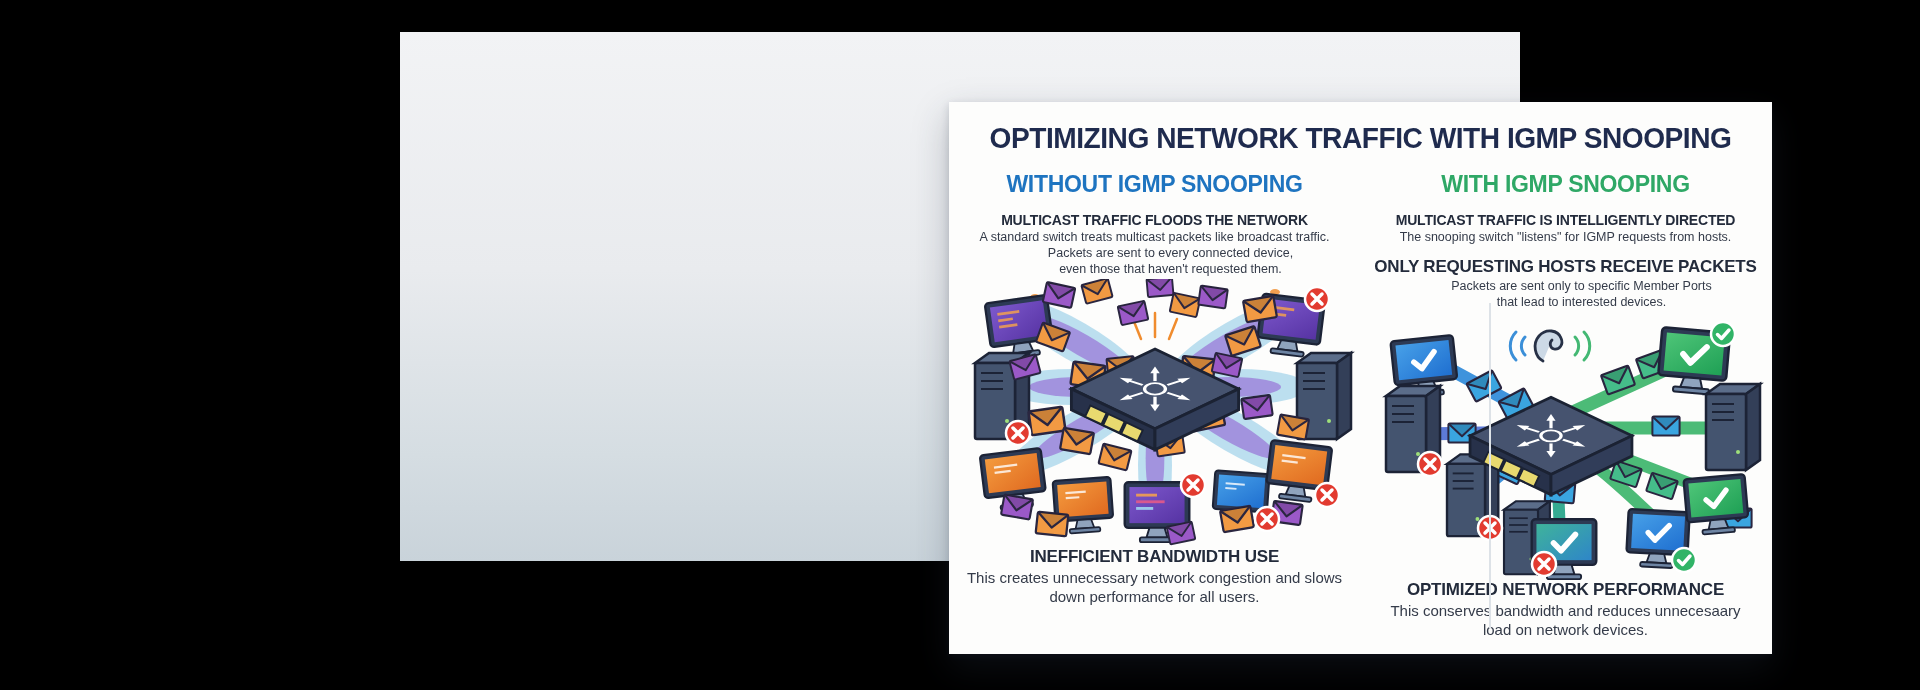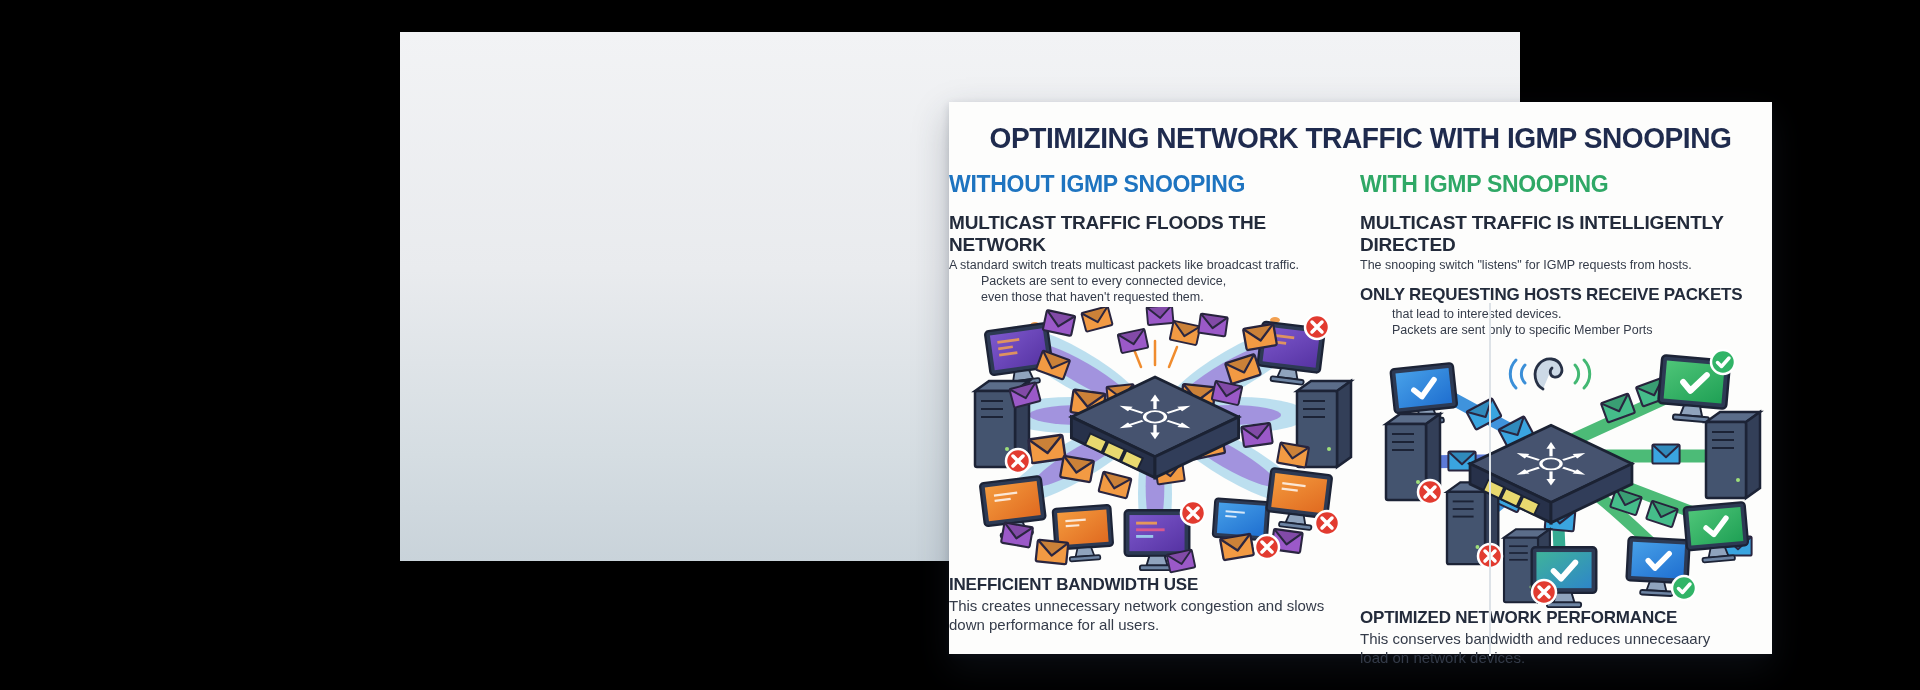--- a/index.html
+++ b/index.html
@@ -15,25 +15,25 @@
     position:absolute;left:549px;top:70px;width:823px;height:552px;
     background:#fdfdfc;
     box-shadow:0 14px 34px rgba(40,50,70,.28),0 3px 8px rgba(40,50,70,.18);
   }
   .card-title{
     margin:20px 0 0;text-align:center;font-size:29px;font-weight:bold;
     color:#1f2b4e;letter-spacing:-.5px;transform:scaleX(.97);
   }
   .cols{position:relative;display:flex;margin-top:10px;}
   .divider{position:absolute;left:540px;top:138px;bottom:12px;width:2px;background:#dde2e7;}
-  .col{width:411px;}
+  .col{width:411px;text-align:center;}
   .col-header{font-size:23px;font-weight:bold;letter-spacing:-.3px;margin-top:6px;}
   .col-left .col-header{color:#1e74c0;}
   .col-right .col-header{color:#2fa866;}
-  .point1-title{margin-top:14px;font-size:19px;font-weight:bold;color:#232b3b;letter-spacing:-.2px;}
+  .point1-title{margin-top:14px;font-size:14px;font-weight:bold;color:#232b3b;letter-spacing:-.2px;}
   .point1-cap{margin-top:2px;font-size:12.5px;color:#343b49;}
   .point2-title{margin-top:13px;font-size:17px;font-weight:bold;color:#232b3b;letter-spacing:-.2px;}
   .point2-cap{margin-top:2px;font-size:12.5px;color:#343b49;line-height:1.25;padding-left:32px;}
   .point2-cap span{display:block;}
   .illu{display:block;margin:2px auto 0;}
   .footer-title{font-size:17px;font-weight:bold;color:#232b3b;margin-top:0;letter-spacing:-.2px;}
   .footer-cap{font-size:15px;color:#343b49;line-height:1.25;margin-top:2px;}
   .footer-cap span{display:block;}
 </style>
 </head>
@@ -264,22 +264,22 @@
           <span>down performance for all users.</span>
         </div>
       </div>
 
       <div class="col col-right">
         <div class="col-header">WITH IGMP SNOOPING</div>
         <div class="point1-title">MULTICAST TRAFFIC IS INTELLIGENTLY DIRECTED</div>
         <div class="point1-cap">The snooping switch "listens" for IGMP requests from hosts.</div>
         <div class="point2-title">ONLY REQUESTING HOSTS RECEIVE PACKETS</div>
         <div class="point2-cap">
+          <span>Packets are sent only to specific Member Ports</span>
           <span>that lead to interested devices.</span>
-          <span>Packets are sent only to specific Member Ports</span>
         </div>
 
         <svg class="illu" width="400" height="268" viewBox="0 0 400 268">
 
           <g fill="none" stroke-linecap="round">
             <path d="M185,112 L78,54" stroke="#3f93dc" stroke-width="13"></path>
             <path d="M185,110 L312,52" stroke="#4cbb77" stroke-width="13"></path>
             <path d="M180,120 L54,122" stroke="#5d7ad8" stroke-width="13"></path>
             <path d="M190,116 L342,116" stroke="#4cbb77" stroke-width="13"></path>
             <path d="M180,126 C152,150 132,164 114,180" stroke="#3f93dc" stroke-width="12"></path>

